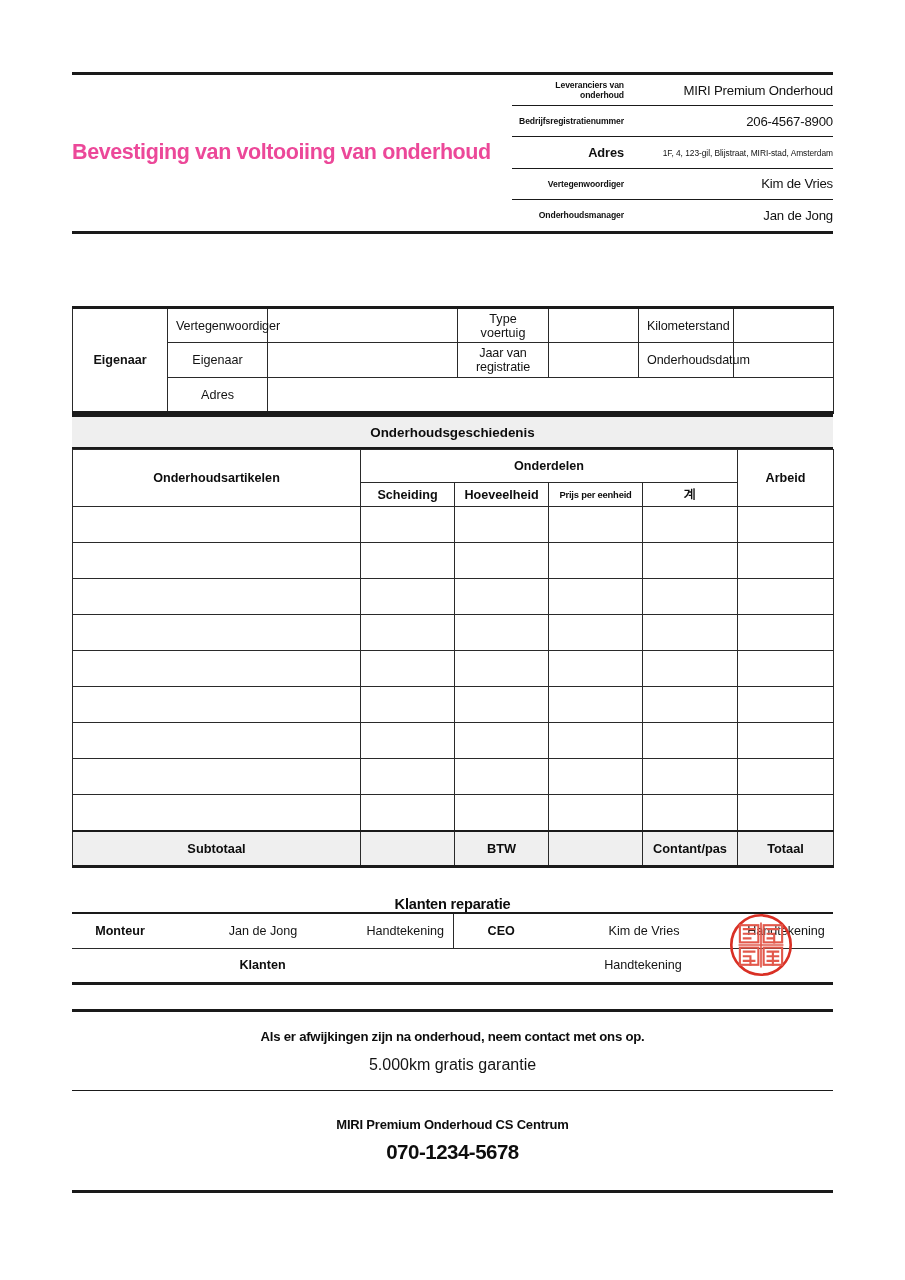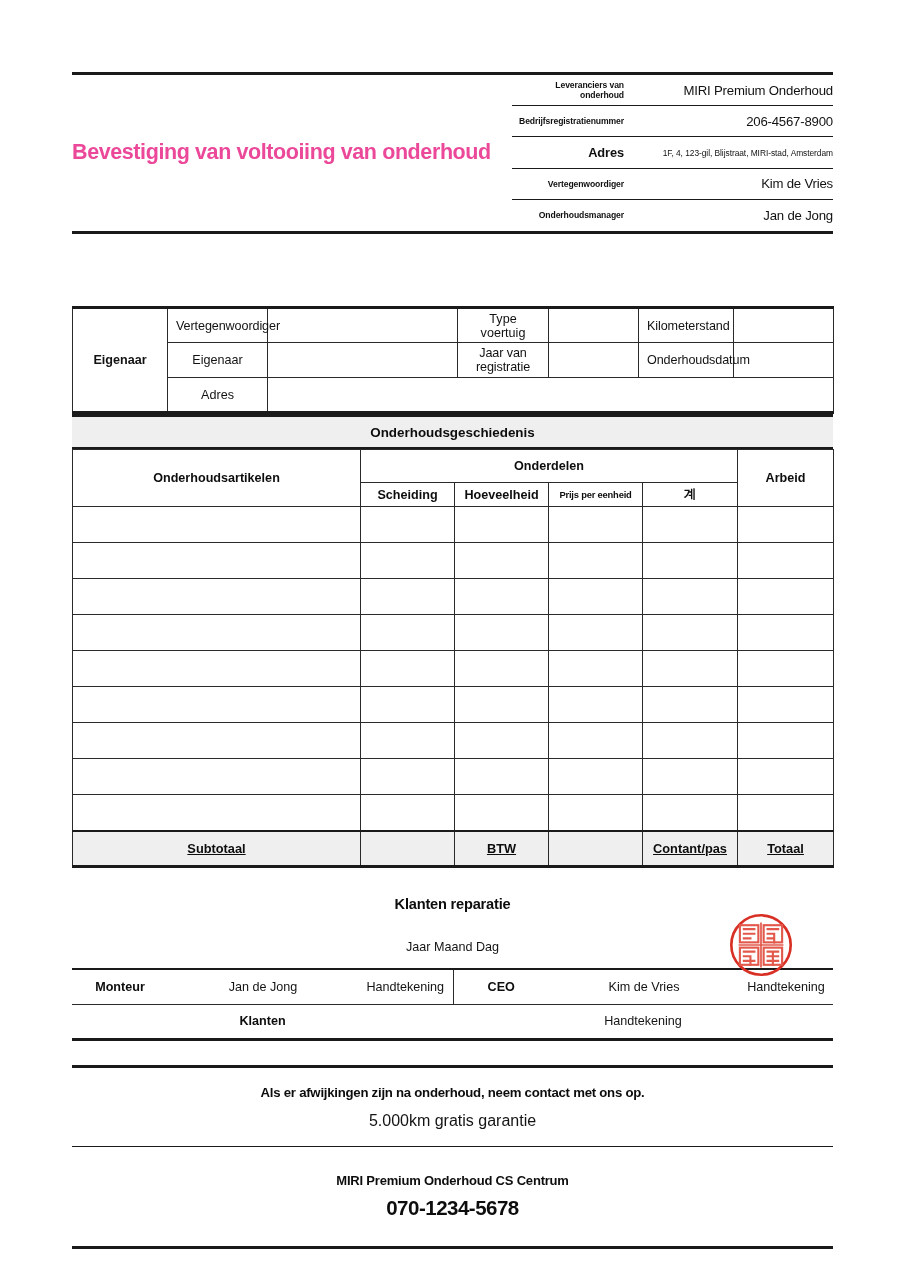--- a/index.html
+++ b/index.html
@@ -144,21 +144,20 @@
   table.hist tr.head-a th { height: 33px; }
   table.hist tr.head-b th { height: 24px; }
   table.hist tr.data td { height: 36px; }
   th.edge-l, td.edge-l { border-left: none; }
   th.edge-r, td.edge-r { border-right: none; }
   tr.totals td {
     background: #efefef;
     height: 36px;
     font-size: 12.8px;
     border-top: 2.2px solid #1a1a1a;
-    text-decoration: underline;
   }
   tr.totals td.lbl { font-weight: 700; color: #0d0d0d; }
 
   
   .confirm-wrap {
     margin-top: 28px;
     position: relative;
   }
   .confirm-title {
     text-align: center;
@@ -427,21 +426,20 @@
           <td class="lbl">Contant/pas</td>
           <td class="lbl">Totaal</td>
           <td class="edge-r"></td>
         </tr>
       </tbody>
     </table>
   </div>
 
   <div class="confirm-wrap">
     <div class="confirm-title">Klanten reparatie</div>
-    <div class="confirm-date">Jaar Maand Dag</div>
 
     <table class="sign">
       <colgroup>
         <col style="width:96px">
           <col style="width:190px">
           <col style="width:95px">
         <col style="width:96px">
           <col style="width:190px">
           <col style="width:94px">
       </colgroup>

